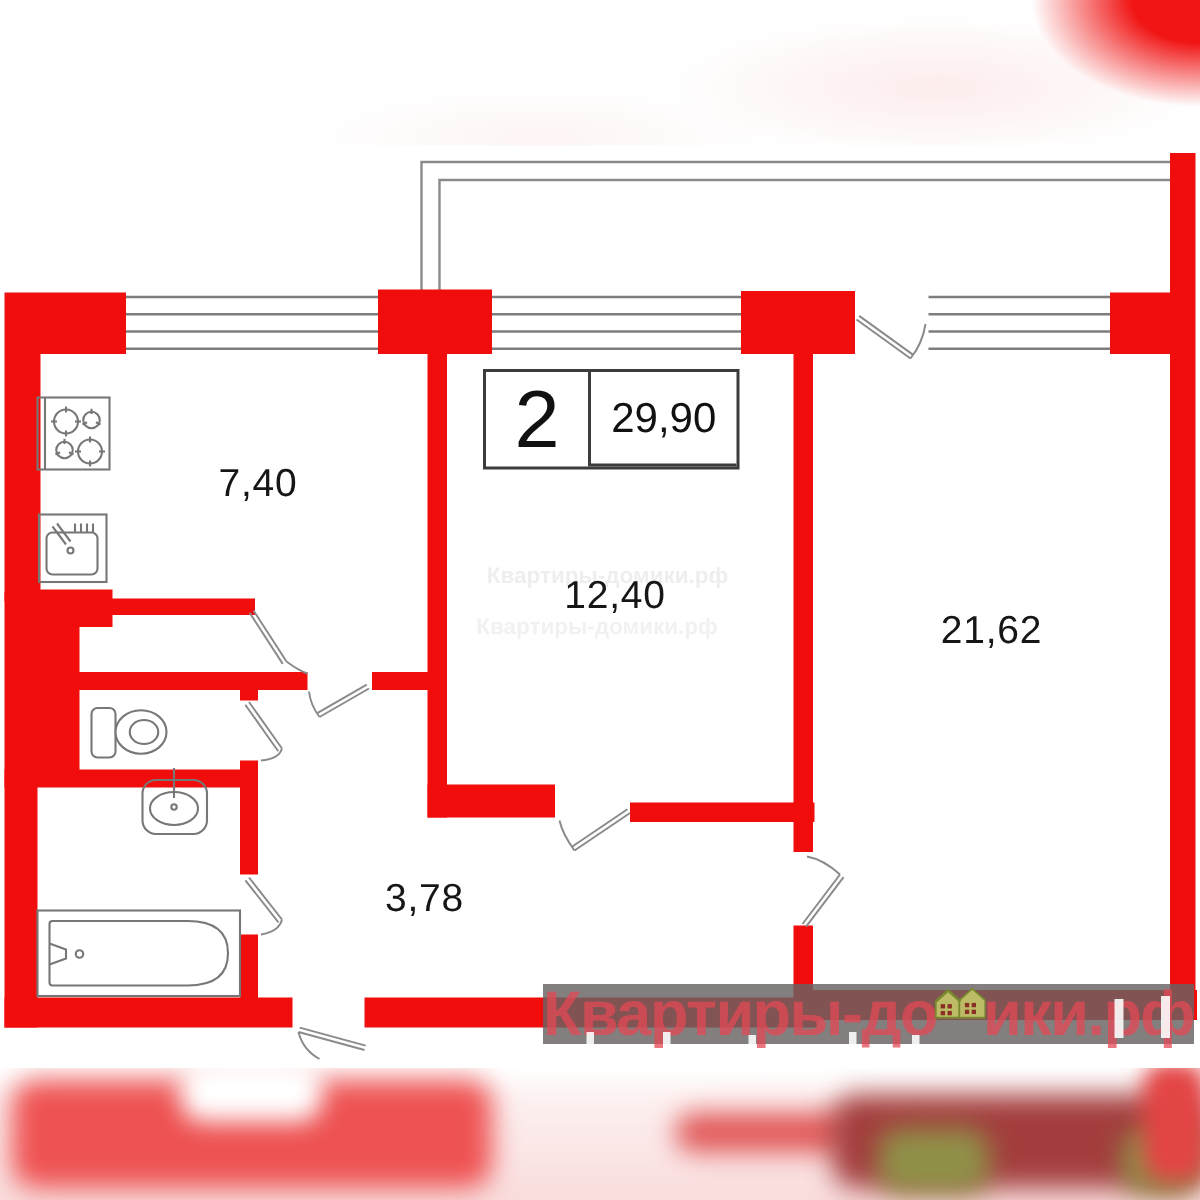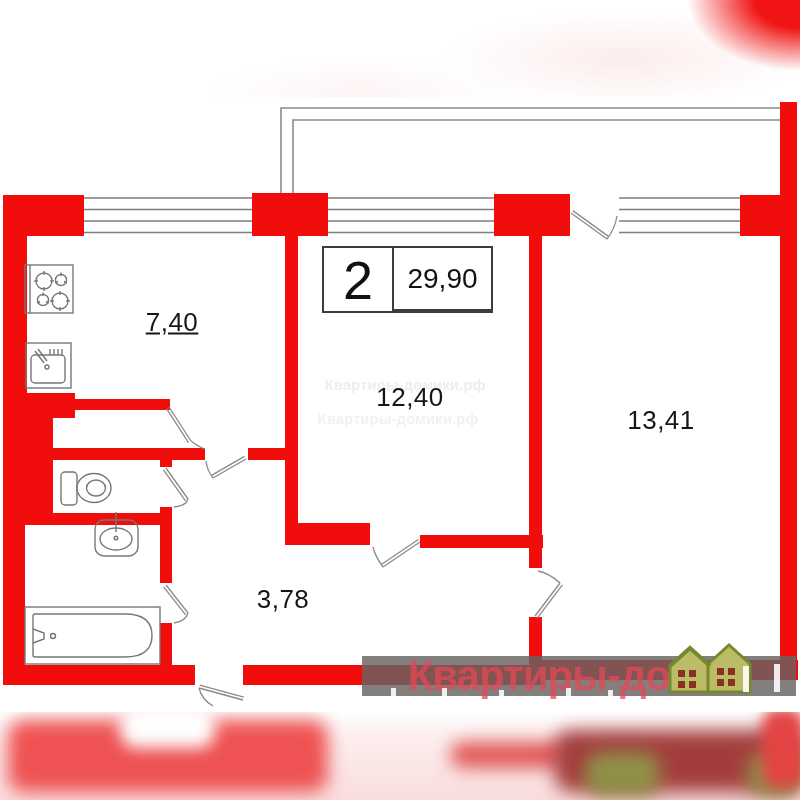--- a/index.html
+++ b/index.html
@@ -190,23 +190,23 @@
       <rect x="25" y="607" width="135" height="57"></rect>
       <path d="M35,614 H125 Q152,614 152,635.5 Q152,657 125,657 H35 Q33,657 33,655 V616 Q33,614 35,614 Z"></path>
       <path d="M33,629 L44,633 L44,639 L33,643"></path>
       <circle cx="53" cy="636" r="2.5"></circle>
     </g>
   </svg>
 
   <div class="abs ghost" style="left:405px;top:384px;font-size:15px;color:rgba(120,120,120,.13);">Квартиры-домики.рф</div>
   <div class="abs ghost" style="left:398px;top:418px;font-size:15px;color:rgba(120,120,120,.10);">Квартиры-домики.рф</div>
 
-  <div class="abs room-label" style="left:172px;top:322px;text-decoration:underline;">7,40</div>
+  <div class="abs room-label" style="left:172px;top:322px;">7,40</div>
   <div class="abs room-label" style="left:410px;top:397px;">12,40</div>
-  <div class="abs room-label" style="left:661px;top:420px;">13,41</div>
+  <div class="abs room-label" style="left:661px;top:420px;">21,62</div>
   <div class="abs room-label" style="left:283px;top:599px;">3,78</div>
 
   <div id="info-table" class="abs">
     <div class="cell-rooms">2</div>
     <div class="col-areas">
       <div class="area-top">29,90</div>
     </div>
   </div>
 
   <div id="watermark" class="abs">
@@ -225,20 +225,21 @@
         <polygon points="40,24 61,5 82,24 82,52 40,52"></polygon>
       </g>
       <g fill="#8a2f23">
         <rect x="49" y="28" width="7" height="7"></rect>
           <rect x="60" y="28" width="7" height="7"></rect>
         <rect x="49" y="39" width="7" height="7"></rect>
           <rect x="60" y="39" width="7" height="7"></rect>
       </g>
       <polyline points="2,26 22,8 42,26" fill="none" stroke="#77882e" stroke-width="4"></polyline>
     </svg>
+    <span class="wm-text">ики.рф</span>
   </div>
 
   <div class="abs wm-tick" style="left:391px;top:688px;width:5px;height:13px;"></div>
   <div class="abs wm-tick" style="left:442px;top:688px;width:5px;height:13px;"></div>
   <div class="abs wm-tick" style="left:499px;top:690px;width:5px;height:13px;"></div>
   <div class="abs wm-tick" style="left:566px;top:688px;width:5px;height:13px;"></div>
   <div class="abs wm-tick" style="left:608px;top:690px;width:5px;height:13px;"></div>
   <div class="abs wm-tick" style="left:743px;top:666px;width:6px;height:26px;"></div>
   <div class="abs wm-tick" style="left:774px;top:664px;width:6px;height:28px;"></div>
 

